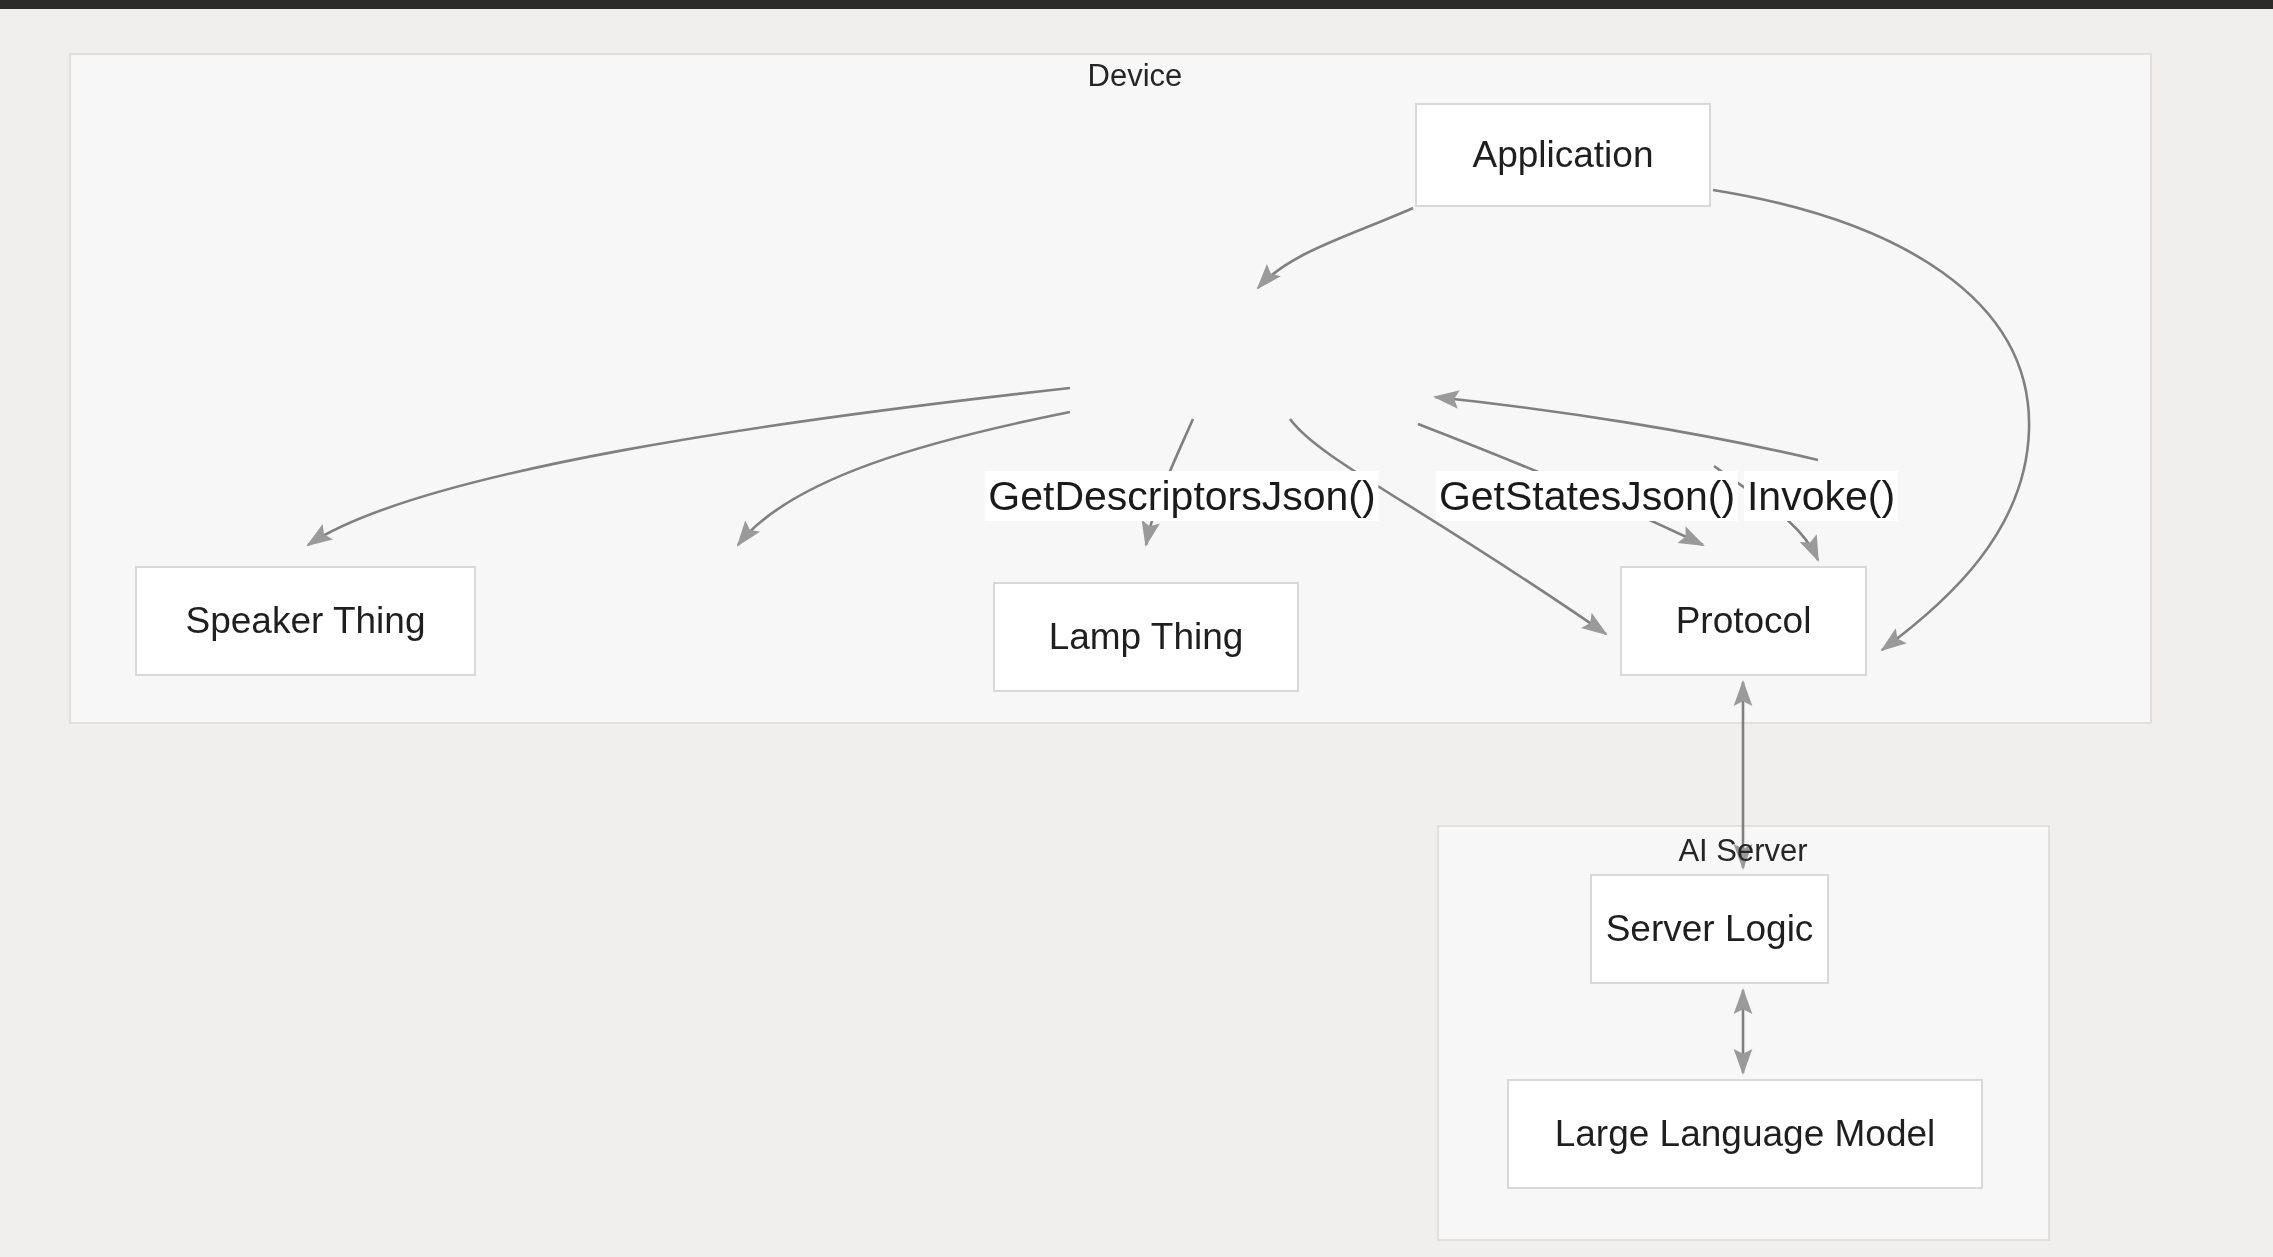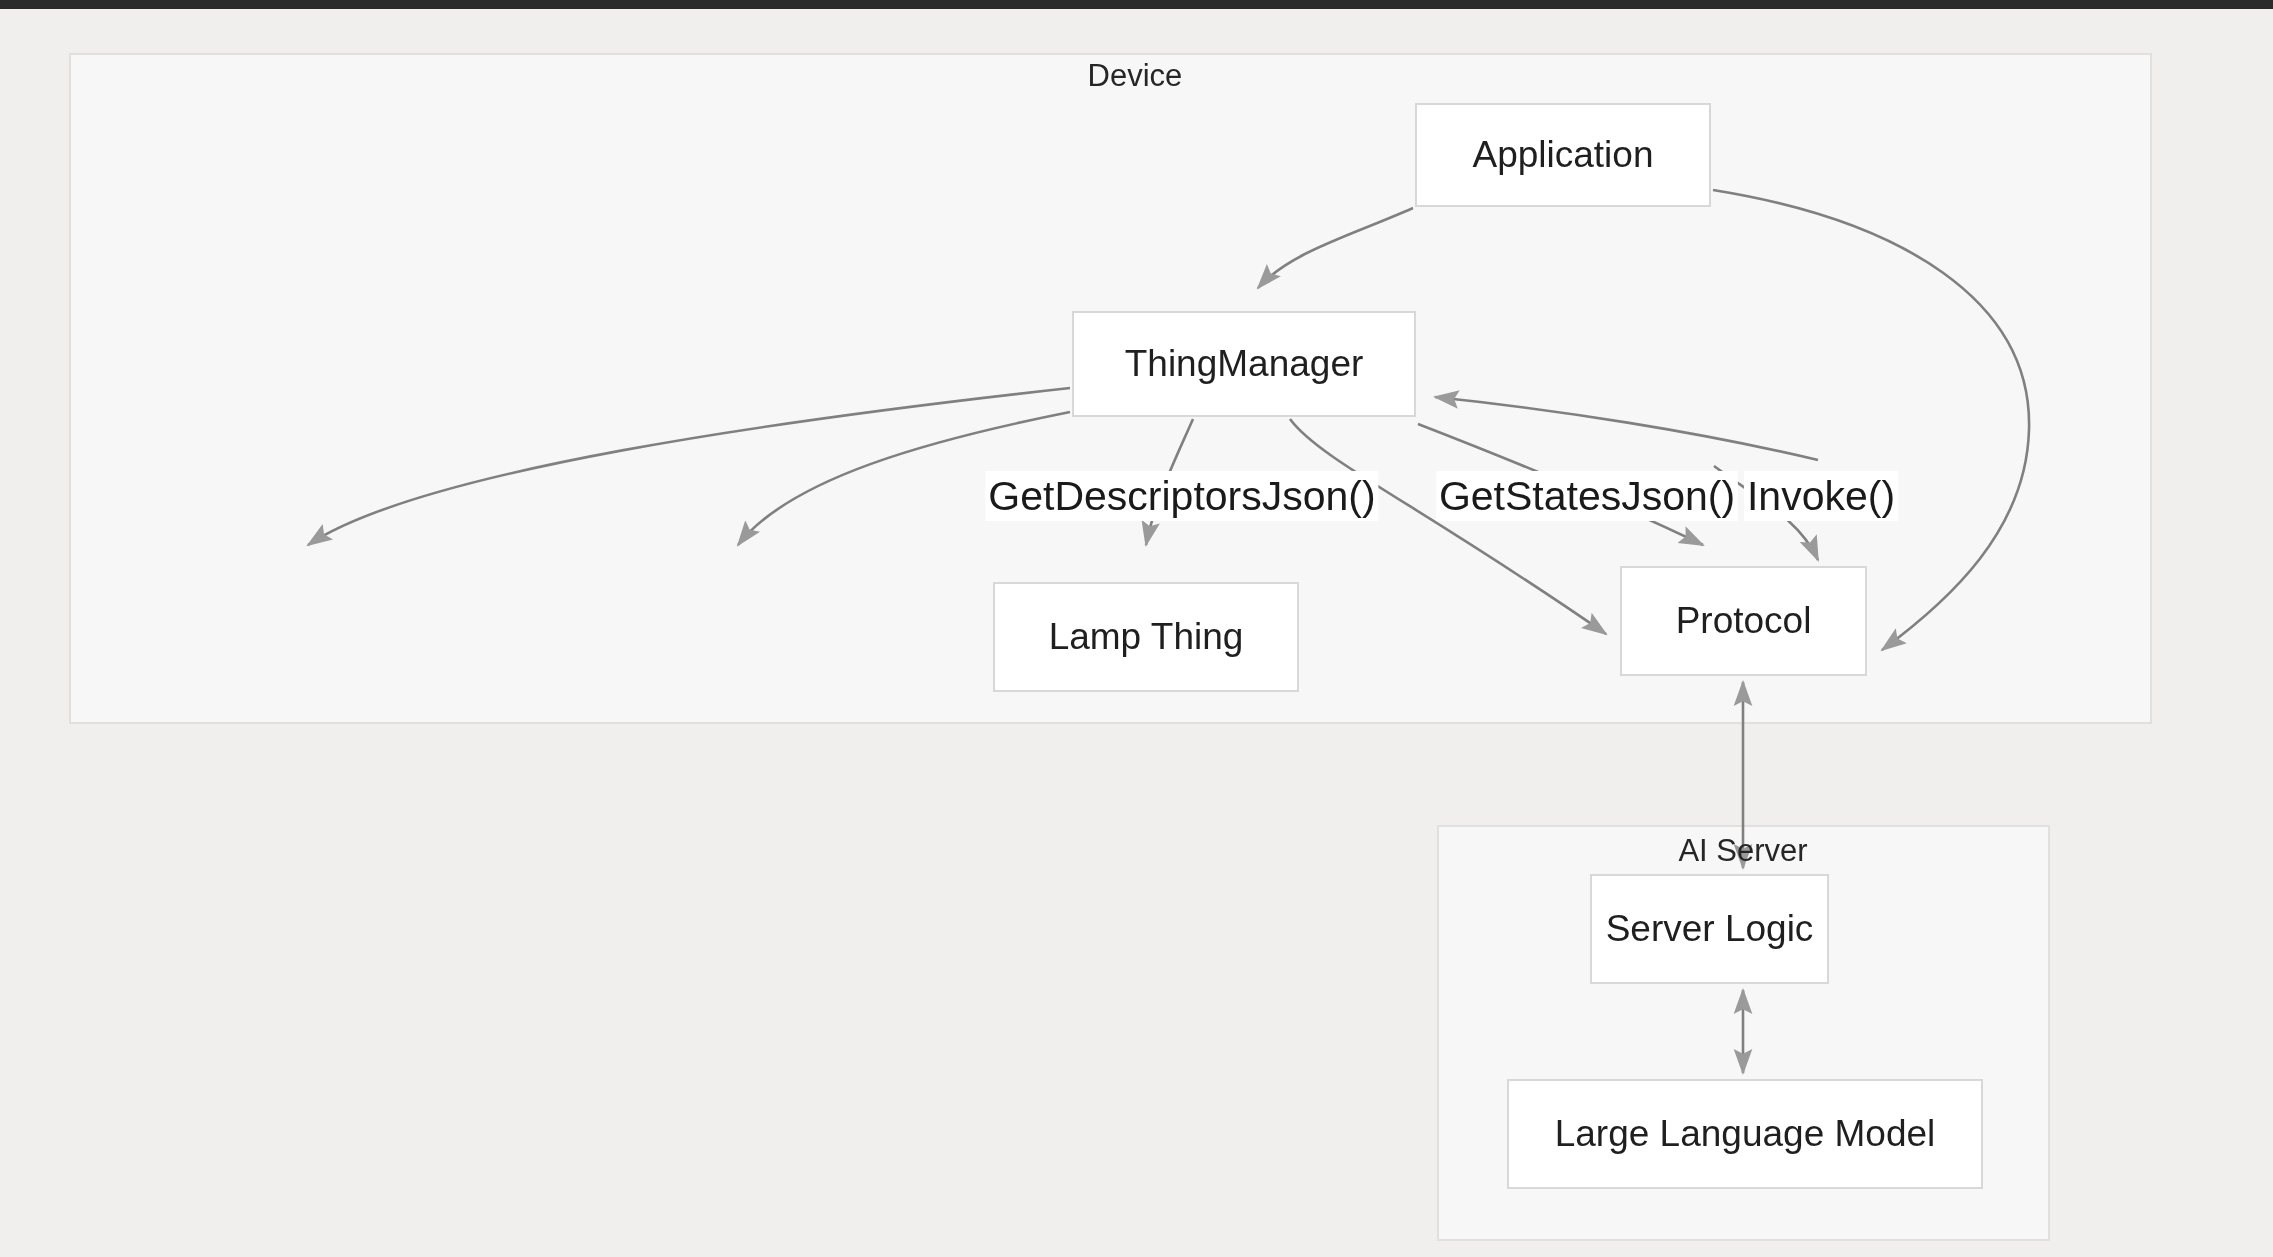--- a/index.html
+++ b/index.html
@@ -104,21 +104,21 @@
     <path d="M 1435,397 C 1560,410 1700,432 1818,460" marker-start="url(#ah-start)" stroke="#808080"></path>
 
     <path d="M 1743,682 L 1743,868" marker-start="url(#ah-start)" marker-end="url(#ah)" stroke="#808080"></path>
 
     <path d="M 1743,990 L 1743,1073" marker-start="url(#ah-start)" marker-end="url(#ah)" stroke="#808080"></path>
   </svg>
 
   <div class="group-label" id="lbl-ai" style="left: 1663px; top: 833px; width: 160px;">AI Server</div>
 
   <div class="node" id="node-application" style="left: 1415px; top: 103px; width: 296px; height: 104px; background: rgb(255, 255, 255); border-color: rgb(216, 216, 216);">Application</div>
-  <div class="node" id="node-thingmanager" style="left: 1072px; top: 311px; width: 344px; height: 106px; background: rgb(255, 255, 255); border-color: rgb(216, 216, 216);">ThingManager</div>
+  <div class="node" id="node-speaker" style="left: 135px; top: 566px; width: 341px; height: 110px; background: rgb(255, 255, 255); border-color: rgb(216, 216, 216);">Speaker Thing</div>
   <div class="node" id="node-lamp" style="left: 993px; top: 566px; width: 306px; height: 110px; background: rgb(255, 255, 255); border-color: rgb(216, 216, 216); margin-top: 16px;">Lamp Thing</div>
   <div class="node" id="node-protocol" style="left: 1620px; top: 566px; width: 247px; height: 110px; background: rgb(255, 255, 255); border-color: rgb(216, 216, 216);">Protocol</div>
   <div class="node" id="node-serverlogic" style="left: 1590px; top: 874px; width: 239px; height: 110px; background: rgb(255, 255, 255); border-color: rgb(216, 216, 216);">Server Logic</div>
   <div class="node" id="node-llm" style="left: 1507px; top: 1079px; width: 476px; height: 110px; background: rgb(255, 255, 255); border-color: rgb(216, 216, 216);">Large Language Model</div>
 
   <div class="edge-label" id="el-0" style="left: 1182px; top: 471px; transform: translateX(-50%);">GetDescriptorsJson()</div>
   <div class="edge-label" id="el-1" style="left: 1587px; top: 471px; transform: translateX(-50%);">GetStatesJson()</div>
   <div class="edge-label" id="el-2" style="left: 1821px; top: 471px; transform: translateX(-50%);">Invoke()</div>
 
 </div>

